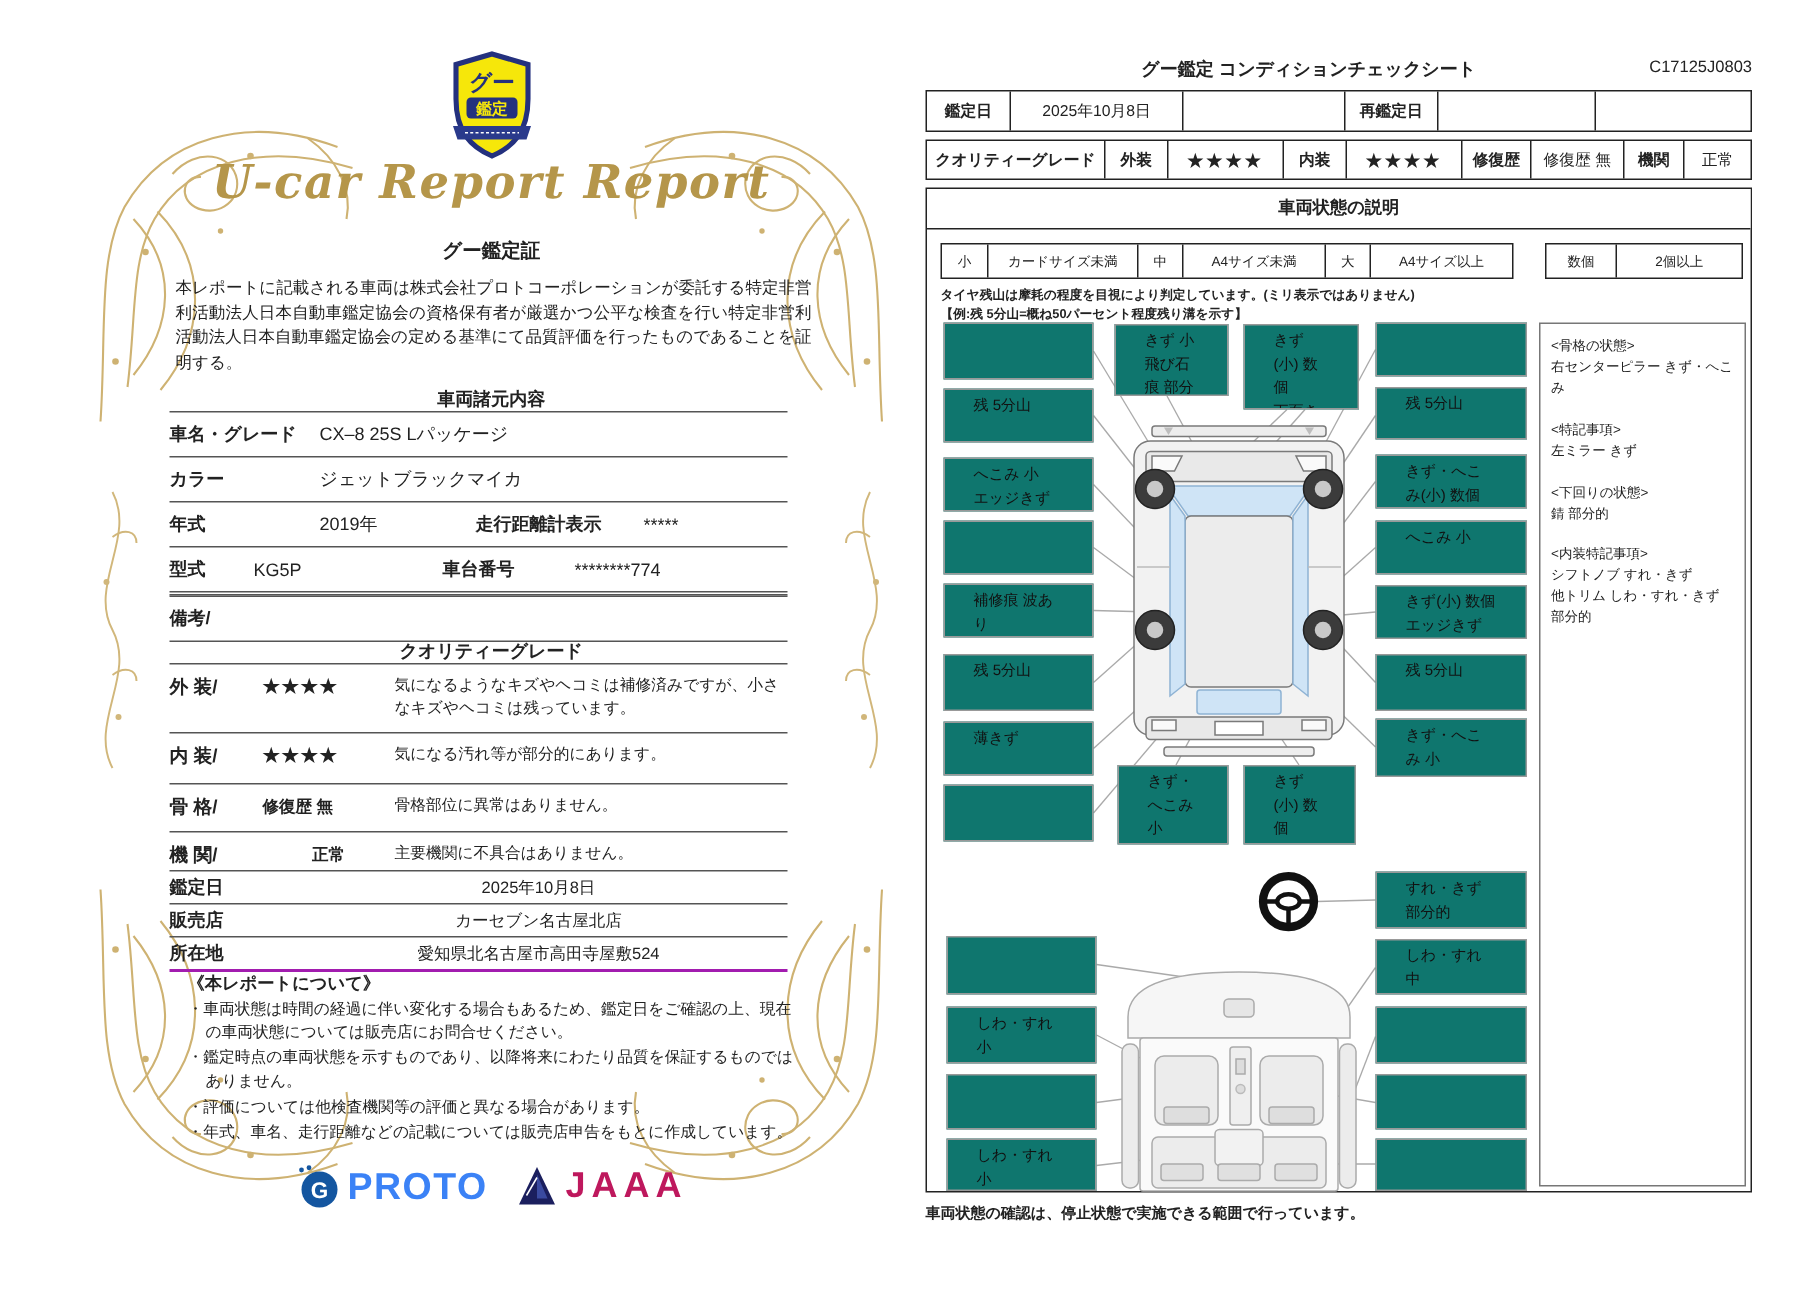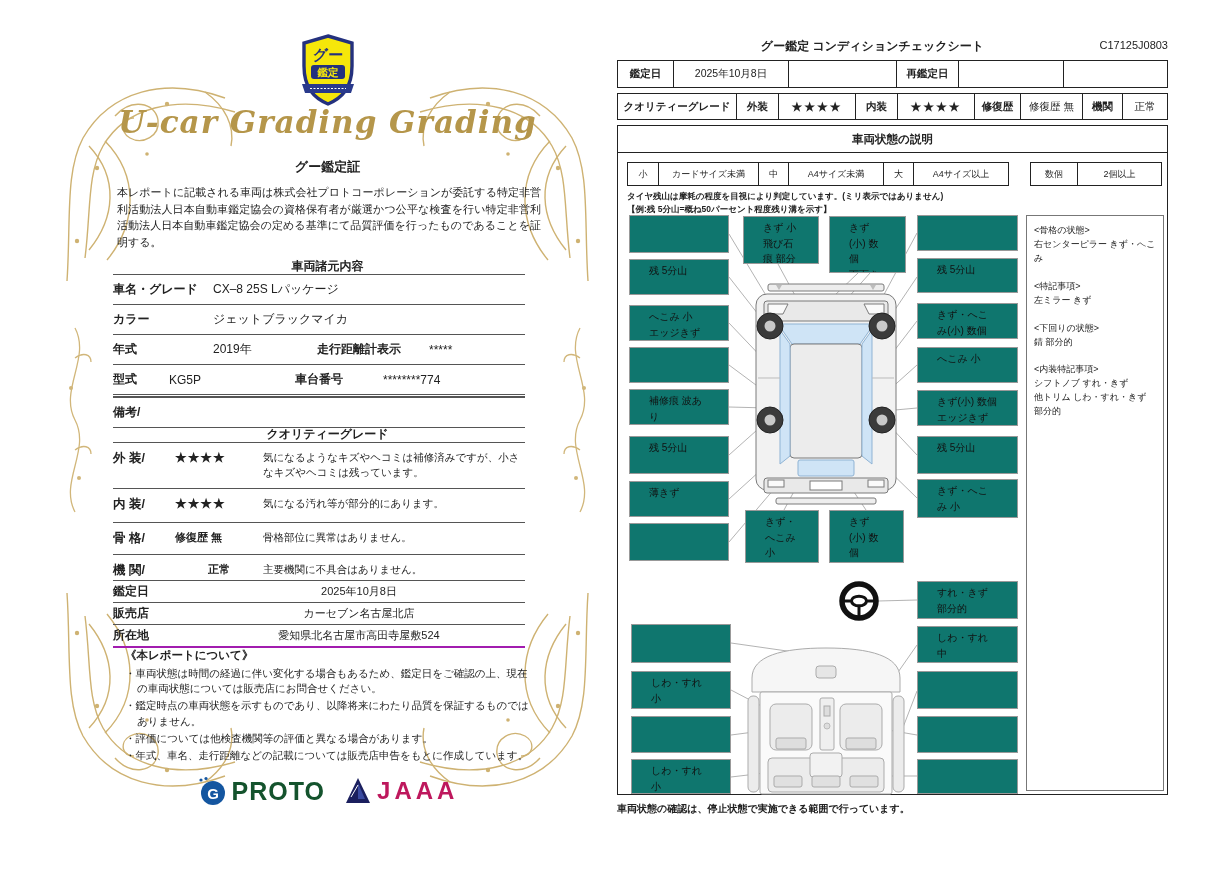--- a/index.html
+++ b/index.html
@@ -31,21 +31,21 @@
   .frows{position:absolute;top:552px;left:58px;width:412px;}
   .frow{display:flex;height:21px;align-items:center;border-top:1px solid #555;}
   .frow.last{border-bottom:2px solid #a21caf;}
   .fl{width:80px;font-size:12px;font-weight:700;}
   .fv{flex:1;text-align:center;font-size:11px;}
   .about{position:absolute;top:620px;left:70px;width:410px;}
   .about-h{font-size:11.5px;font-weight:700;margin-bottom:3px;}
   .about-i{font-size:10.5px;line-height:1.45;padding-left:12px;text-indent:-12px;margin-bottom:2px;}
   .logos{position:absolute;top:748px;left:0;right:0;display:flex;justify-content:center;align-items:center;gap:20px;}
   .proto{display:flex;align-items:center;gap:5px;}
-  .proto-txt{font-size:25px;font-weight:800;color:#14532d;letter-spacing:1px;}
+  .proto-txt{font-size:25px;font-weight:800;color:#3b82f6;letter-spacing:1px;}
   .jaaa{display:flex;align-items:center;gap:6px;}
   .jaaa-txt{font-size:24px;font-weight:800;color:#be185d;letter-spacing:4px;}
   
   .sheet{position:absolute;left:617px;top:38px;width:551px;height:792px;}
   .sheet-title{position:absolute;top:0;left:0;right:40px;text-align:center;font-size:12px;font-weight:700;}
   .doc-id{position:absolute;top:1px;right:0;font-size:11px;}
   .ttable{position:absolute;left:0;display:flex;border:1.5px solid #222;box-sizing:border-box;background:#fff;}
   .tcell{border-left:1px solid #222;display:flex;align-items:center;justify-content:center;
          font-size:10.5px;box-sizing:border-box;height:100%;}
   .tcell:first-child{border-left:none;}
@@ -102,21 +102,21 @@
   <div class="cert-content">
     <svg class="badge" viewBox="0 0 56 72">
       <path d="M28,2 L52,9 L52,32 C52,54 42,64 28,70 C14,64 4,54 4,32 L4,9 Z" fill="#f6e70a" stroke="#24317e" stroke-width="3.4"></path>
       <text x="28" y="26" text-anchor="middle" font-size="15" font-weight="bold" fill="#24317e">グー</text>
       <rect x="11" y="31" width="34" height="14" rx="3" fill="#24317e"></rect>
       <text x="28" y="42" text-anchor="middle" font-size="10.5" font-weight="bold" fill="#f6e70a">鑑定</text>
       <path d="M2,50 L54,50 L51,59 L5,59 Z" fill="#2a3a8c"></path>
       <line x1="10" y1="54.5" x2="46" y2="54.5" stroke="#ffffff" stroke-width="1" stroke-dasharray="2,1.5"></line>
     </svg>
 
-    <div class="cert-title">U-car Grading Grading</div>
+    <div class="cert-title">U-car Report Report</div>
     <div class="cert-sub">グー鑑定証</div>
     <div class="cert-intro">本レポートに記載される車両は株式会社プロトコーポレーションが委託する特定非営利活動法人日本自動車鑑定協会の資格保有者が厳選かつ公平な検査を行い特定非営利活動法人日本自動車鑑定協会の定める基準にて品質評価を行ったものであることを証明する。</div>
 
     <div class="spec-head">車両諸元内容</div>
     <div class="spec">
       <div class="srow">
         <span class="sl" style="width:100px">車名・グレード</span>
         <span>CX–8 25S Lパッケージ</span>
       </div>
       <div class="srow">

